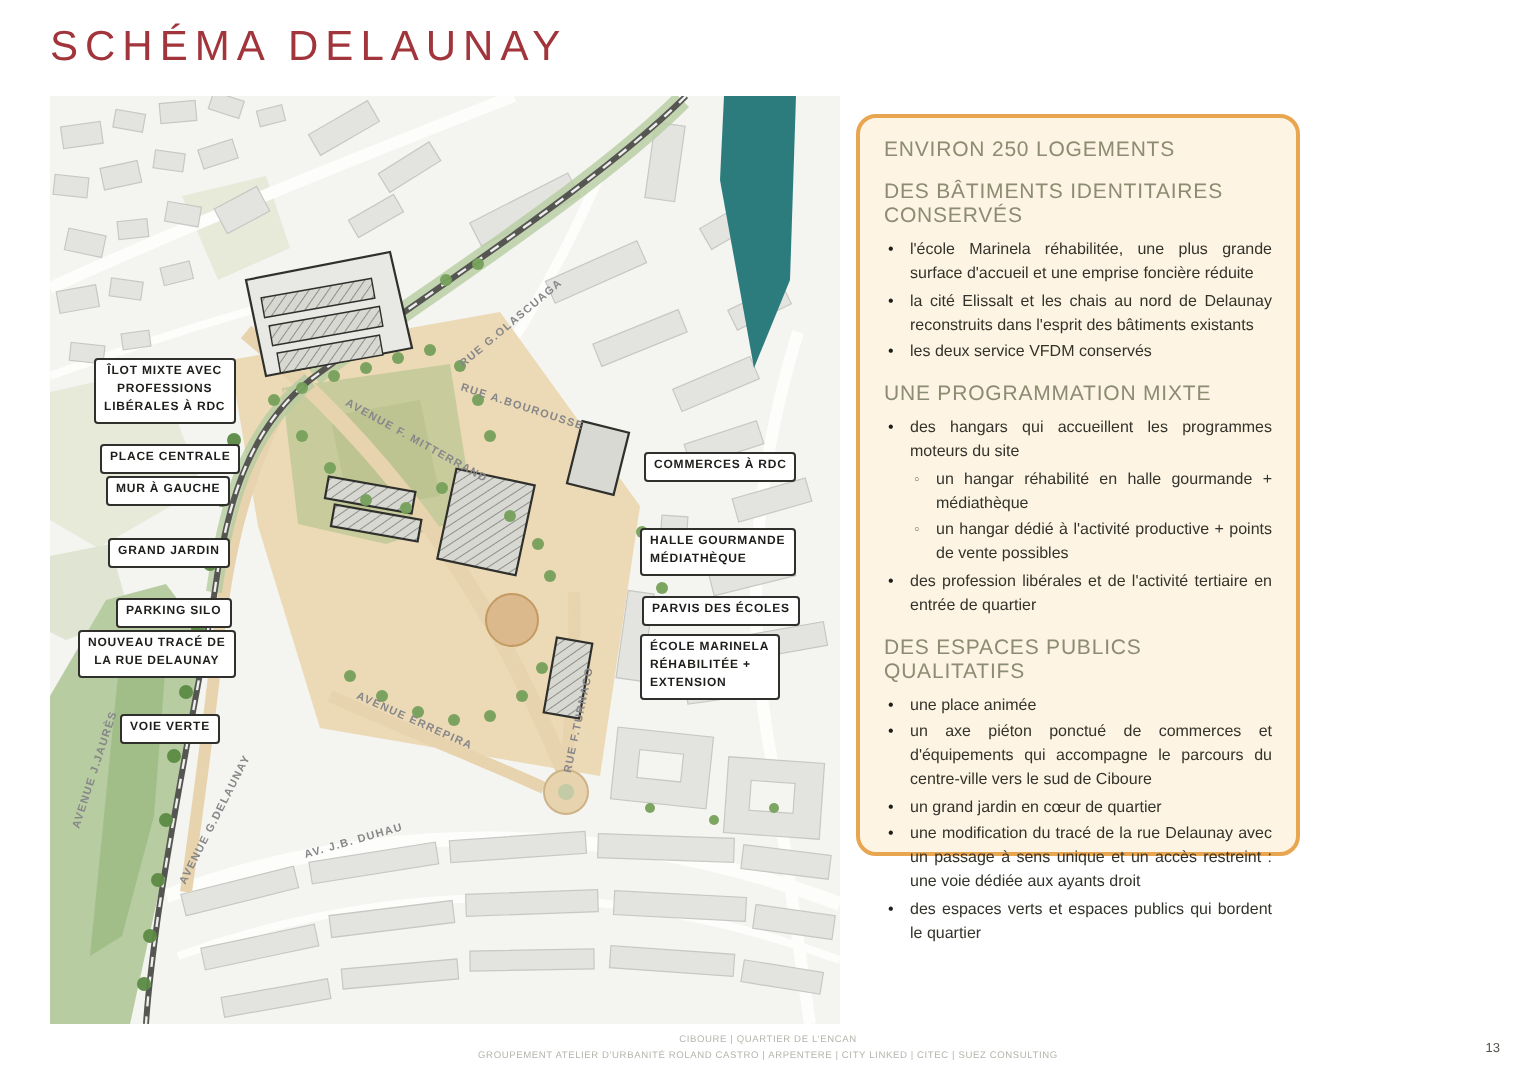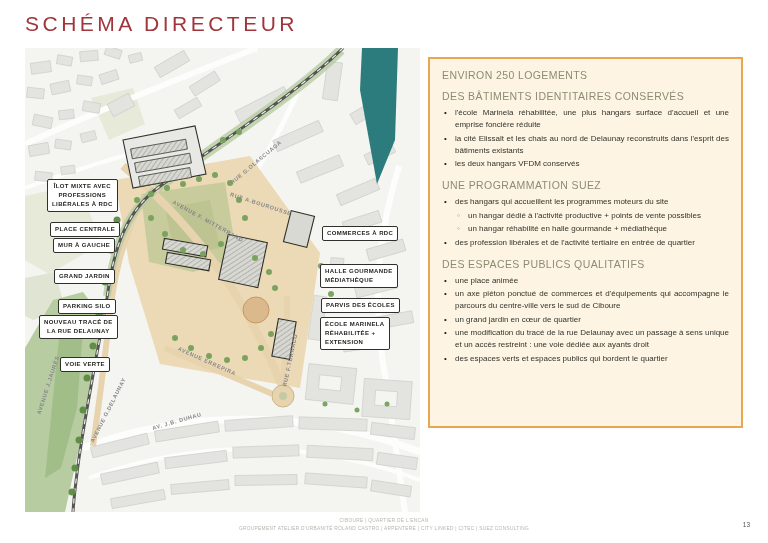--- a/index.html
+++ b/index.html
@@ -23,22 +23,22 @@
     border-radius:2px; padding:2px 4px; font-size:6px; font-weight:bold;
     letter-spacing:.4px; color:#1d1d1a; text-align:center;
     white-space:pre-line; line-height:1.5; z-index:5;
   }
   .street {
     position:absolute; font-size:5.5px; font-weight:bold; color:#87878a;
     letter-spacing:.7px; white-space:nowrap; z-index:4;
   }
   
   .panel {
-    position:absolute; left:428px; top:57px; width:315px; height:371px;
-    background:#fdf4e3; border:2px solid #e9a650; border-radius:0;
+    position:absolute; left:428px; top:57px; width:222px; height:371px;
+    background:#fdf4e3; border:2px solid #e9a650; border-radius:10px;
     padding:10px 12px 23px 12px;
   }
   .panel-heading {
     font-size:10.5px; font-weight:400; color:#8c8c72; letter-spacing:.4px;
     margin:9px 0 5px 0;
   }
   .panel-heading.first { margin-top:0; }
   .panel ul { list-style:none; }
   .panel li {
     position:relative; font-size:8px; line-height:1.5; color:#33332b;
@@ -56,21 +56,21 @@
     position:absolute; left:0; top:517px; width:768px; text-align:center;
     font-size:4.8px; line-height:1.6; color:#b5b5ad; letter-spacing:.3px;
   }
   .page-number {
     position:absolute; right:18px; top:521px; font-size:6.5px; color:#55554f;
   }
 </style>
 </head>
 <body>
 
-<h1 class="page-title">SCHÉMA DIRECTEUR</h1>
+<h1 class="page-title">SCHÉMA DELAUNAY</h1>
 
 <div class="map-wrap">
   <svg class="map-svg" width="395" height="464" viewBox="0 0 395 464">
     <defs>
       <pattern id="hatch" width="4" height="4" patternUnits="userSpaceOnUse" patternTransform="rotate(45)">
         <rect width="4" height="4" fill="#d8d8d3"></rect>
         <line x1="0" y1="0" x2="0" y2="4" stroke="#8f8f88" stroke-width="1"></line>
       </pattern>
     </defs>
 
@@ -267,30 +267,30 @@
   <div class="street" style="left:23px; top:337px; transform:translate(-50%,-50%) rotate(-72deg);">AVENUE J.JAURÈS</div>
   <div class="street" style="left:83px; top:362px; transform:translate(-50%,-50%) rotate(-63deg);">AVENUE G.DELAUNAY</div>
   <div class="street" style="left:152px; top:373px; transform:translate(-50%,-50%) rotate(-16deg);">AV. J.B. DUHAU</div>
 </div>
 
 <div class="panel">
   <div class="panel-heading first">ENVIRON 250 LOGEMENTS</div>
 
   <div class="panel-heading">DES BÂTIMENTS IDENTITAIRES CONSERVÉS</div>
   <ul>
-    <li>l'école Marinela réhabilitée, une plus hangars surface d'accueil et une emprise foncière réduite</li>
+    <li>l'école Marinela réhabilitée, une plus grande surface d'accueil et une emprise foncière réduite</li>
     <li>la cité Elissalt et les chais au nord de Delaunay reconstruits dans l'esprit des bâtiments existants</li>
-    <li>les deux hangars VFDM conservés</li>
+    <li>les deux service VFDM conservés</li>
   </ul>
 
-  <div class="panel-heading">UNE PROGRAMMATION SUEZ</div>
+  <div class="panel-heading">UNE PROGRAMMATION MIXTE</div>
   <ul>
     <li>des hangars qui accueillent les programmes moteurs du site</li>
+    <li class="sub">un hangar réhabilité en halle gourmande + médiathèque</li>
     <li class="sub">un hangar dédié à l'activité productive + points de vente possibles</li>
-    <li class="sub">un hangar réhabilité en halle gourmande + médiathèque</li>
     <li>des profession libérales et de l'activité tertiaire en entrée de quartier</li>
   </ul>
 
   <div class="panel-heading">DES ESPACES PUBLICS QUALITATIFS</div>
   <ul>
     <li>une place animée</li>
     <li>un axe piéton ponctué de commerces et d'équipements qui accompagne le parcours du centre-ville vers le sud de Ciboure</li>
     <li>un grand jardin en cœur de quartier</li>
     <li>une modification du tracé de la rue Delaunay avec un passage à sens unique et un accès restreint : une voie dédiée aux ayants droit</li>
     <li>des espaces verts et espaces publics qui bordent le quartier</li>

